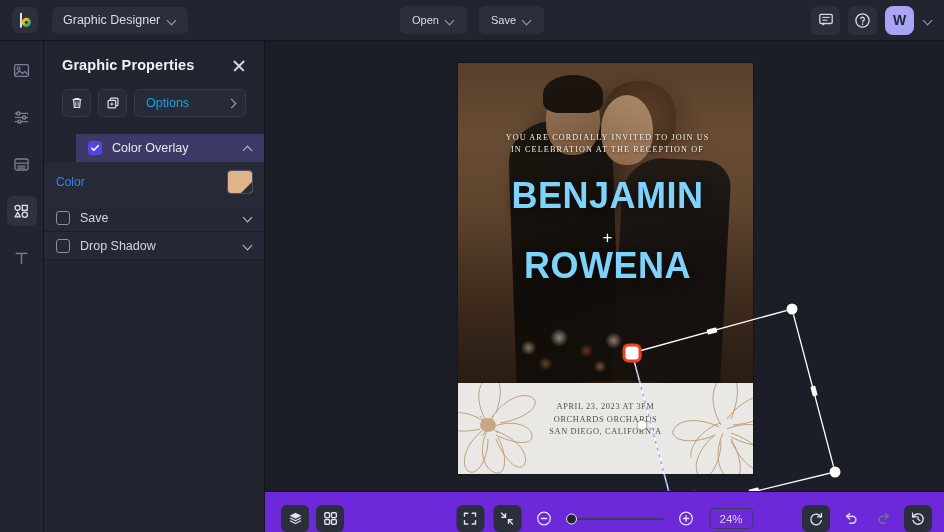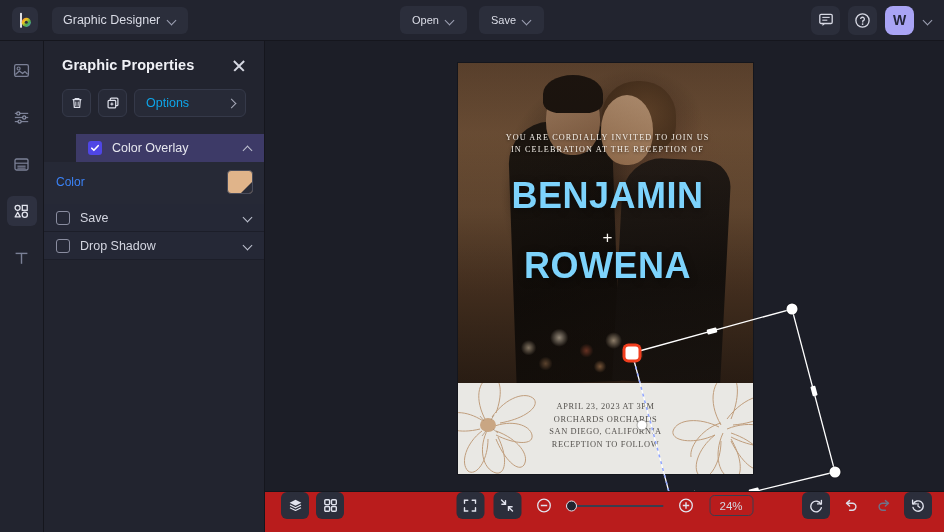--- a/index.html
+++ b/index.html
@@ -246,22 +246,22 @@
     box-shadow: 0 0 0 3px #f03e1e;
   }
   .mid {
     position: absolute; width: 10px; height: 5px; background: #fff; border-radius: 1px;
     transform: translate(-50%,-50%); pointer-events: auto; cursor: pointer;
   }
 
   
   .bottombar {
     position: absolute; left: 265px; top: 491px; width: 679px; height: 41px;
-    background: #b91c1c; border-top: 1px solid #15161d;
-    display: flex; align-items: flex-start;
+    background: #6d28d9; border-top: 1px solid #15161d;
+    display: flex; align-items: flex-end;
   }
   .bb-left { display: flex; gap: 7px; margin-left: 16px; }
   .bb-center {
     position: absolute; left: 50%; transform: translateX(-50%);
     display: flex; align-items: center; gap: 9px;
   }
   .bb-right { position: absolute; right: 12px; display: flex; gap: 6px; align-items: center; }
   .bb-btn {
     width: 28px; height: 27px; border-radius: 6px; background: #2b2e3b;
     display: flex; align-items: center; justify-content: center; cursor: pointer;
@@ -500,21 +500,20 @@
             <path d="M72 52 C90 28 114 24 120 34 C124 44 104 56 78 58"></path>
             <path d="M60 68 C42 82 36 104 46 110 C54 114 66 96 66 74"></path>
             <path d="M76 66 C100 74 114 90 108 100 C100 108 86 94 76 74"></path>
             <path d="M66 56 C50 60 34 78 36 90"></path>
           </g>
         </svg>
         <div class="bot-text">
           <div>APRIL 23, 2023 AT 3PM</div>
           <div>ORCHARDS ORCHARDS</div>
           <div>SAN DIEGO, CALIFORNIA</div>
-          <div>RECEPTION TO FOLLOW</div>
         </div>
       </div>
     </div>
 
     <svg class="sel" width="679" height="450">
       <g>
         <polygon points="367,312 527,268 570,431 409,470" fill="none" stroke="#ffffff" stroke-width="1.3"></polygon>
       </g>
       <g>
         <line x1="367" y1="312" x2="409" y2="470" stroke="#8fa4ff" stroke-width="1.5" stroke-dasharray="3 4"></line>

